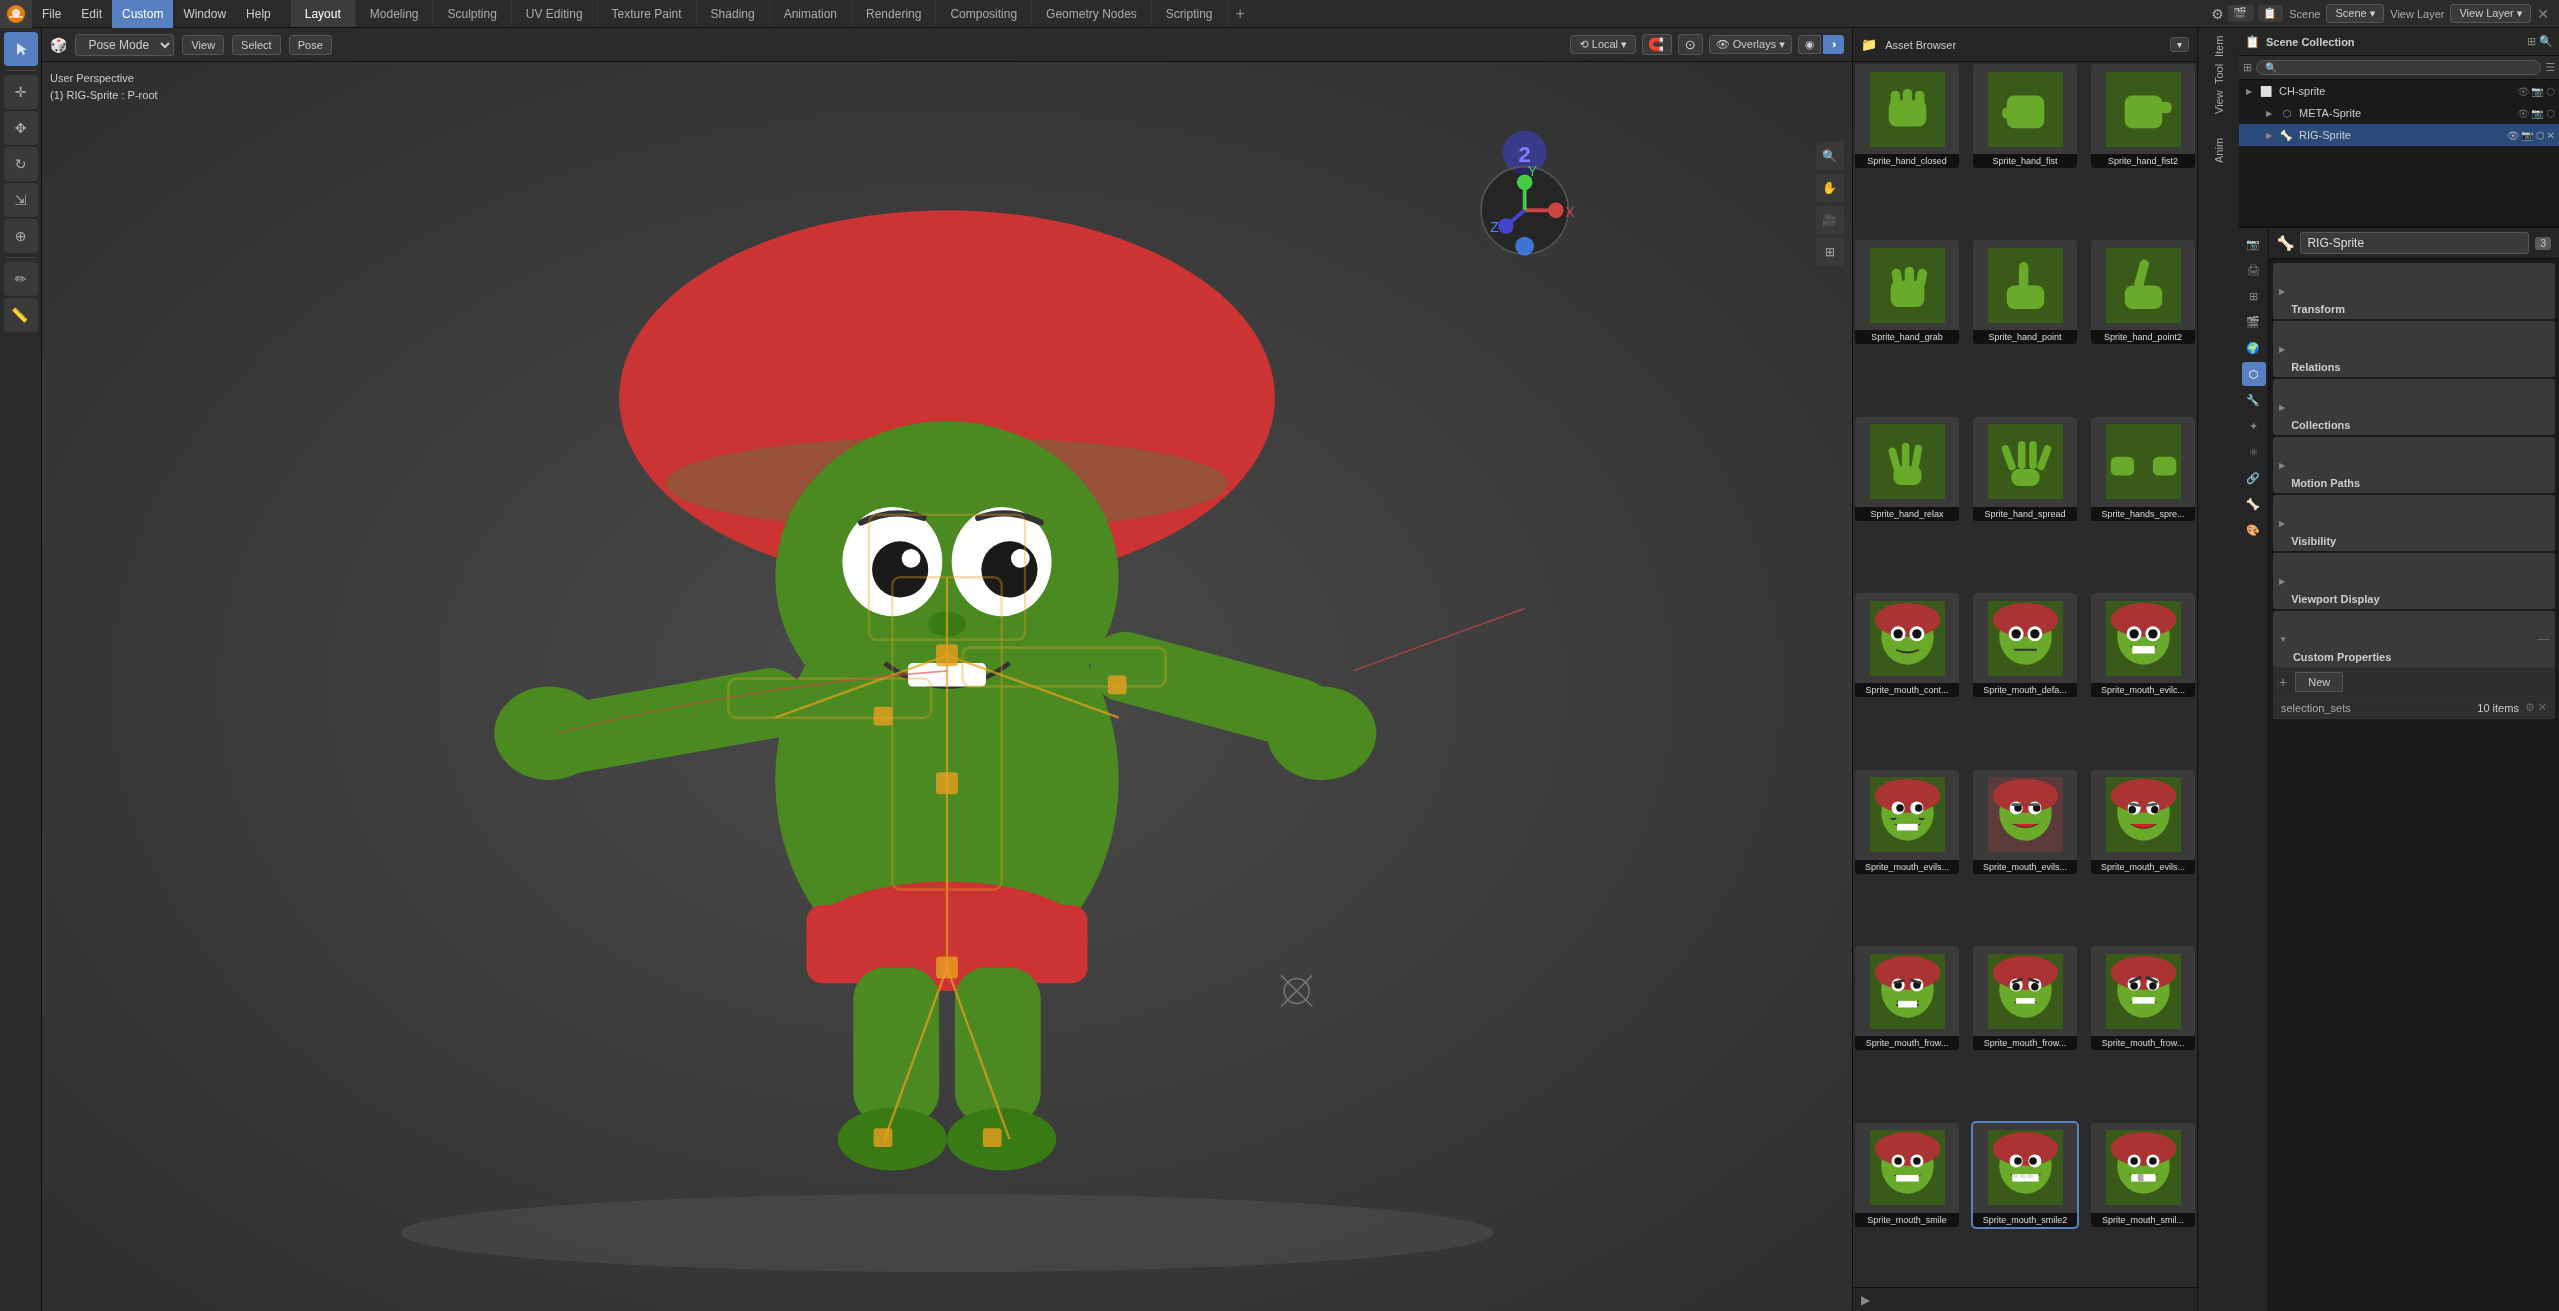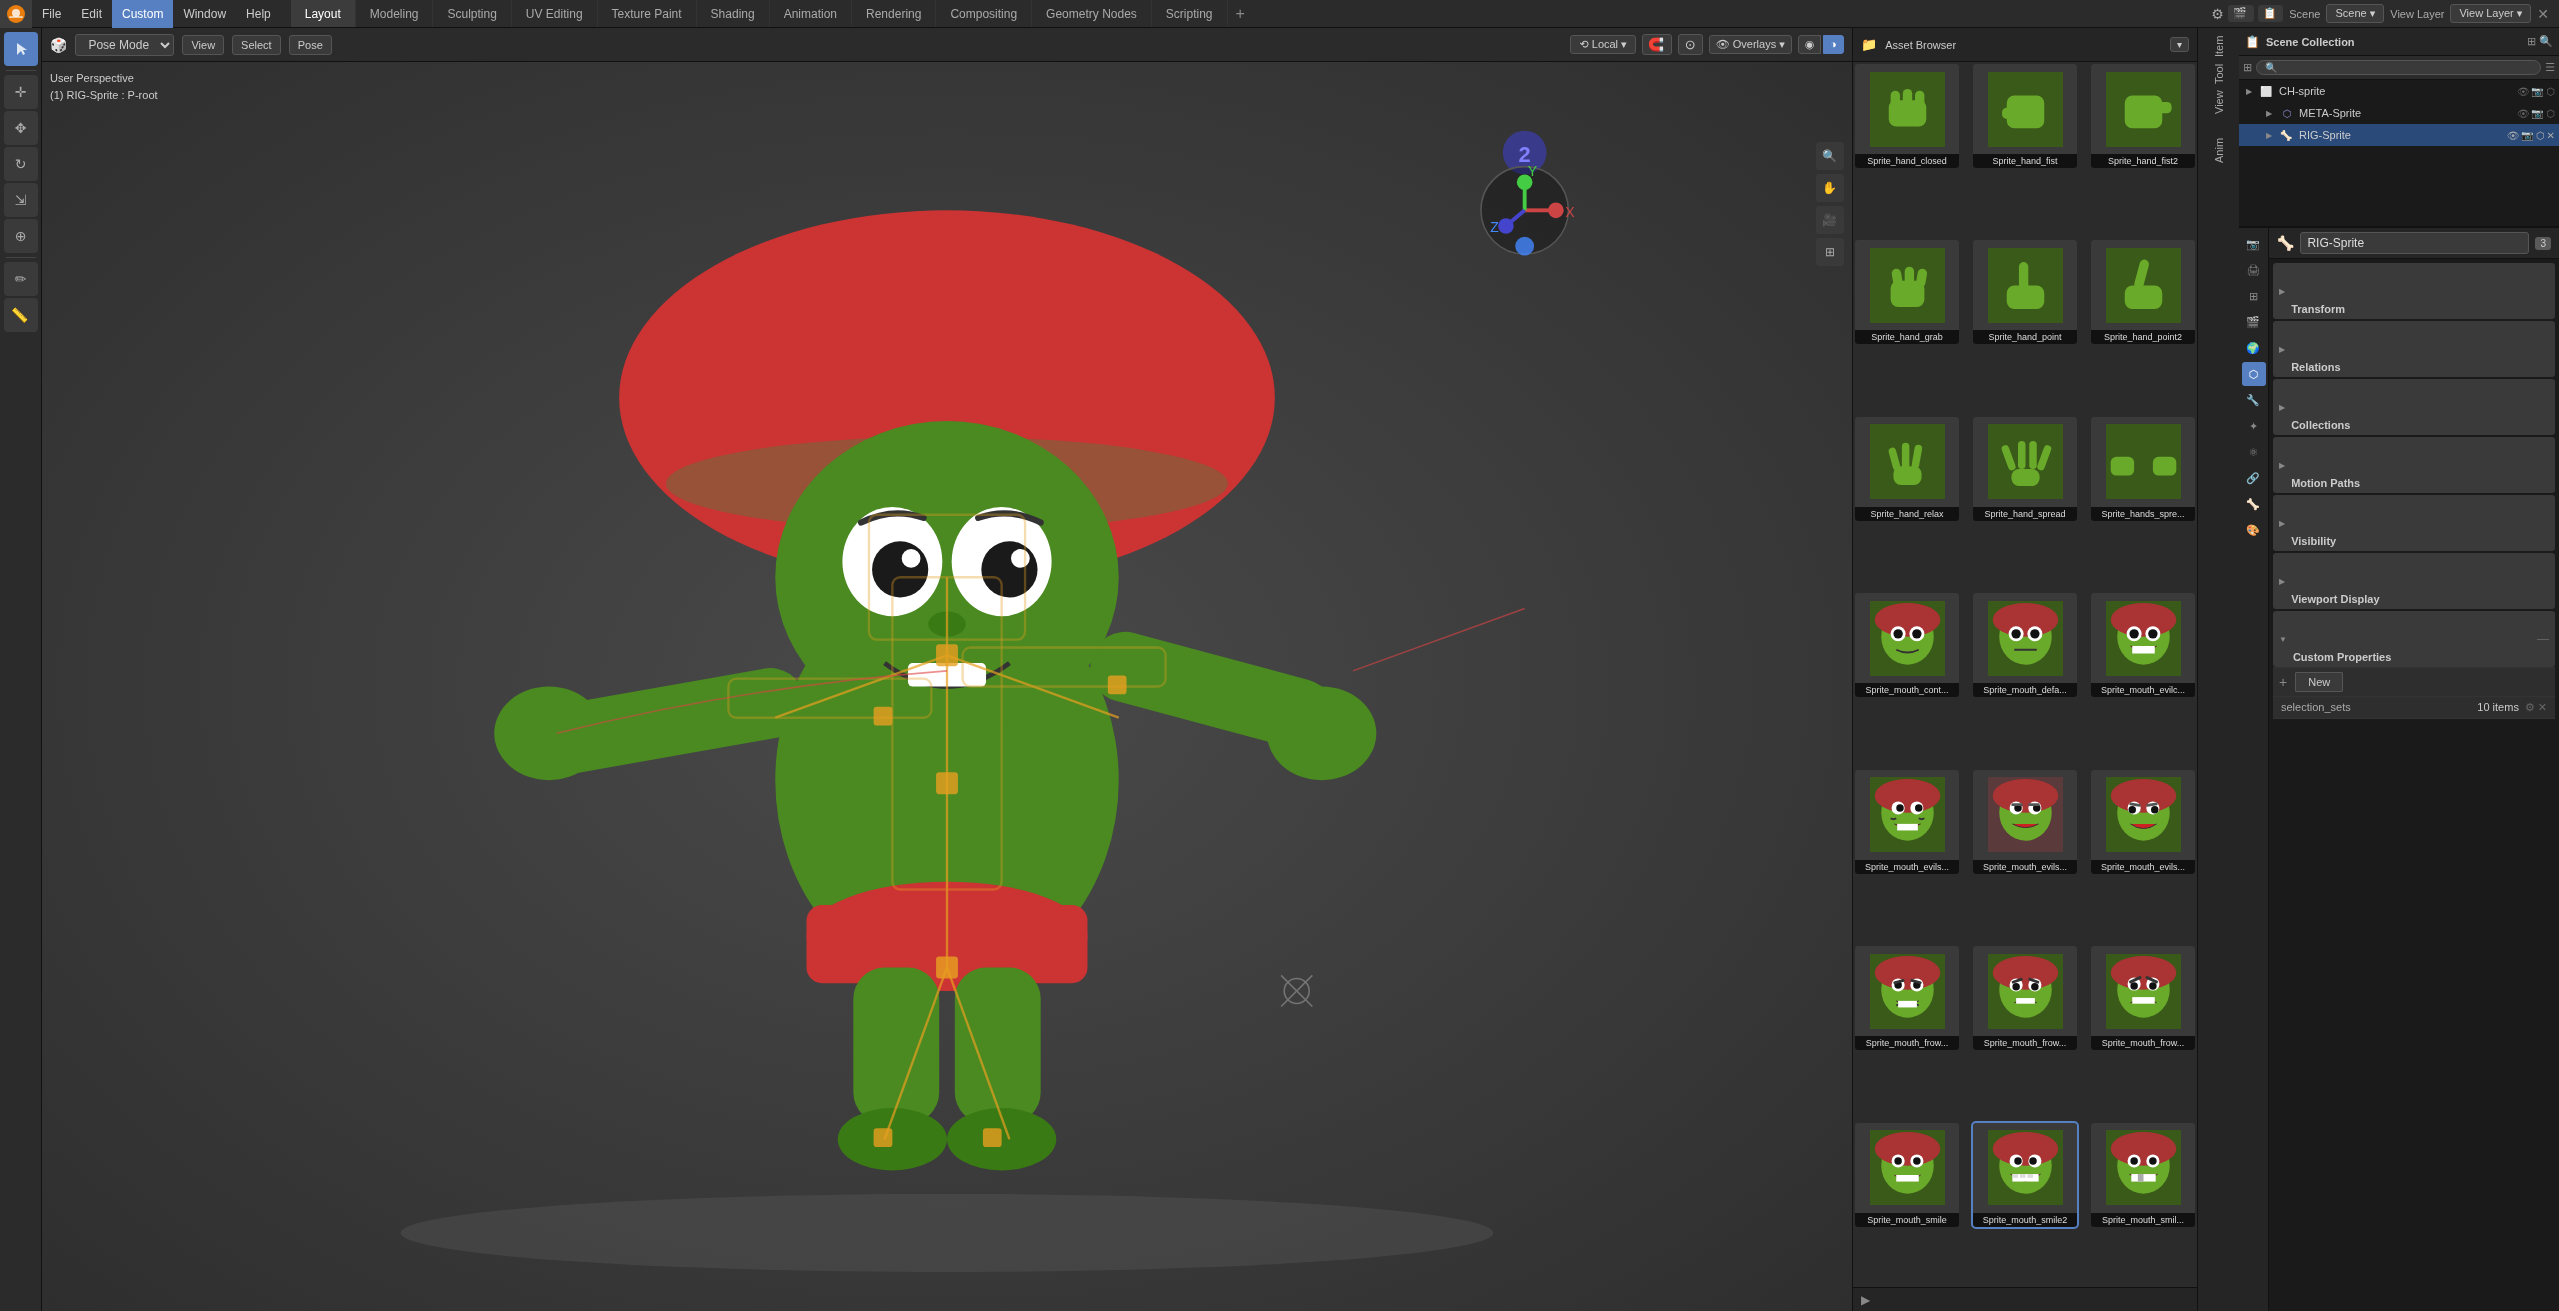--- a/index.html
+++ b/index.html
@@ -349,21 +349,21 @@
       background: #5a5a5a;
       color: #ccc;
       padding: 1px 5px;
       border-radius: 3px;
       font-size: 10px;
     }
 
     
     .custom-prop-row {
       display: flex;
-      align-items: flex-start;
+      align-items: center;
       padding: 3px 0;
       gap: 6px;
       border-bottom: 1px solid #333;
     }
     .custom-prop-name {
       flex: 1;
       font-size: 11px;
       color: #aaa;
     }
     .custom-prop-value {

